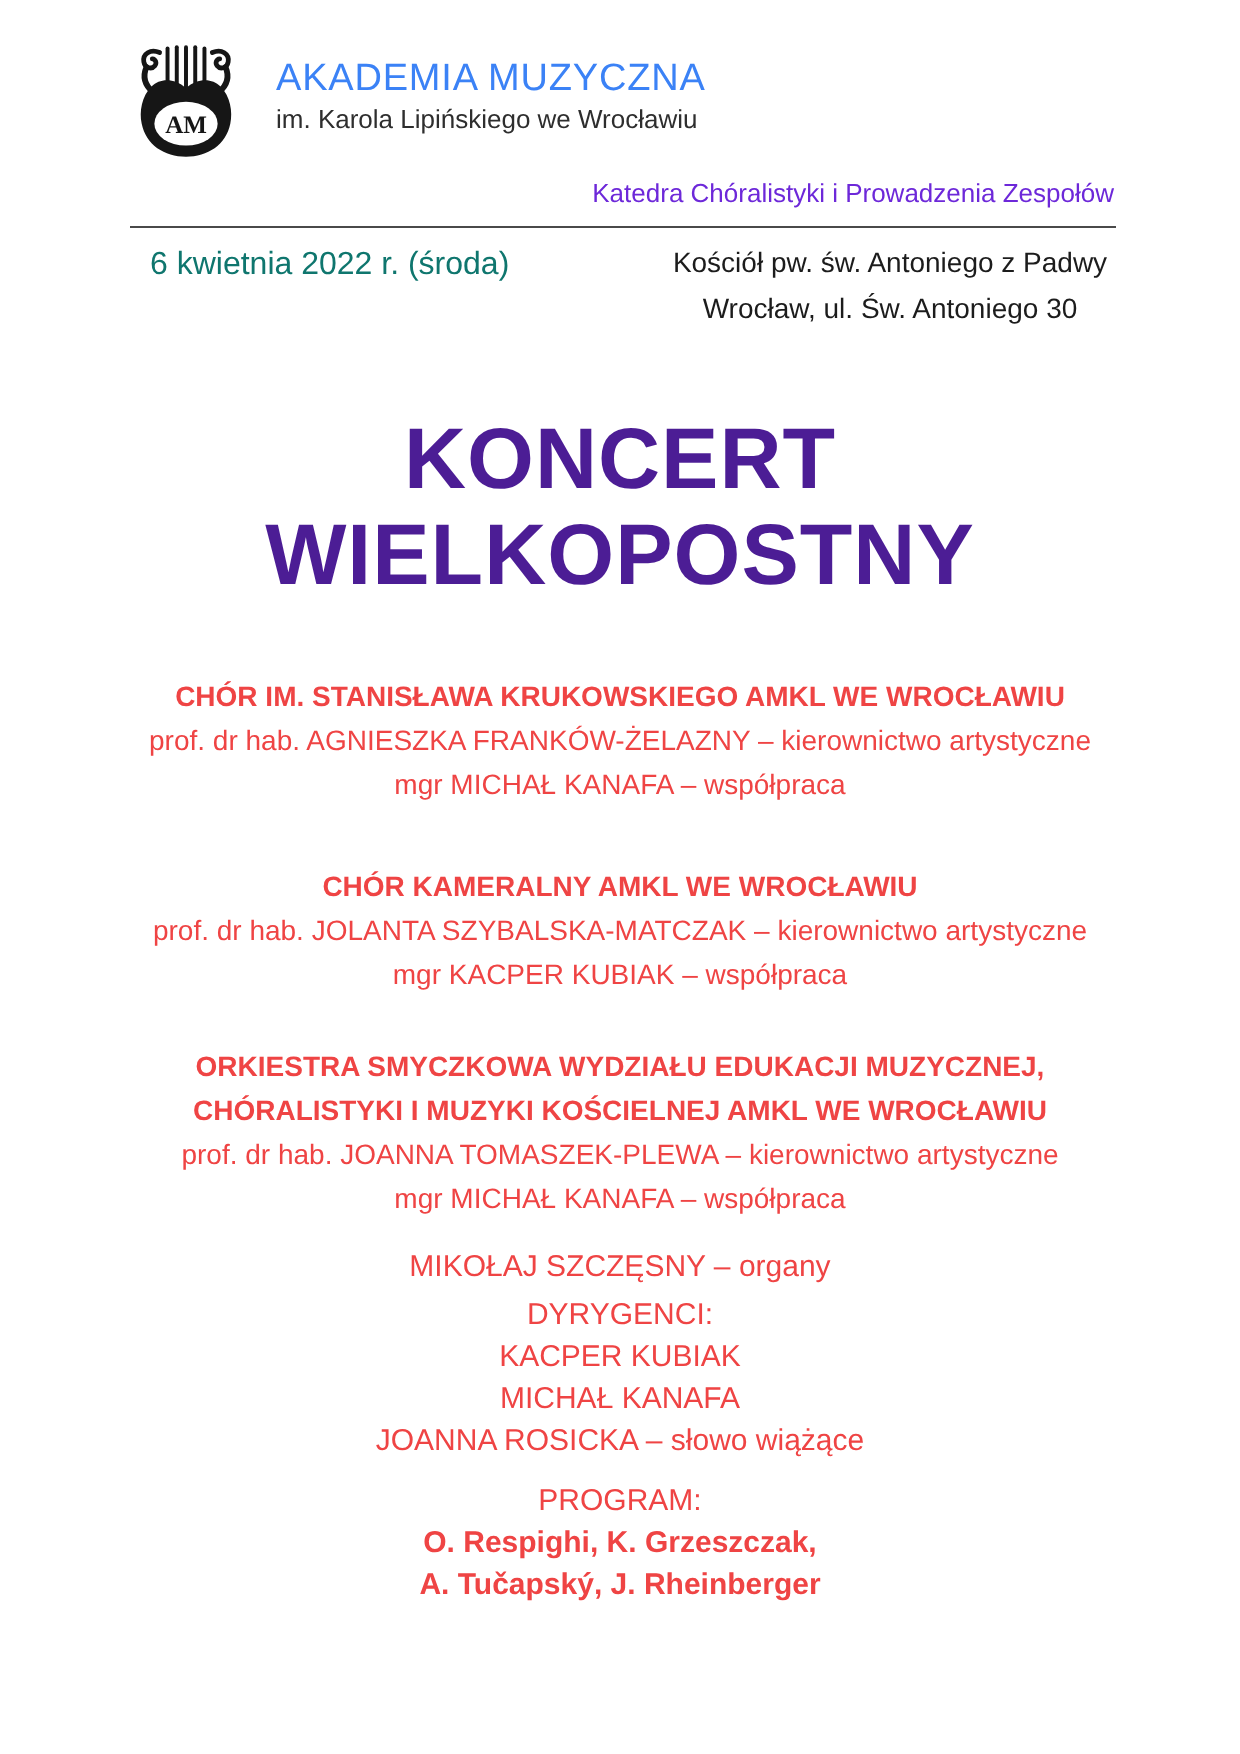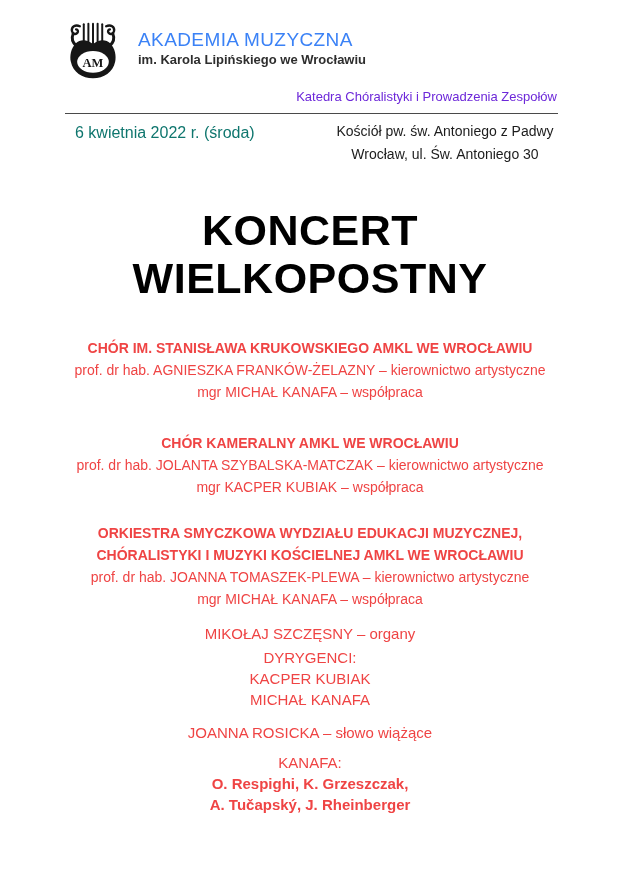--- a/index.html
+++ b/index.html
@@ -39,21 +39,20 @@
     letter-spacing: 0.4px;
     color: #3b82f6;
     line-height: 23px;
     white-space: nowrap;
   }
   .brand-sub {
     font-size: 13px;
     color: #2e2e2e;
     line-height: 17px;
     white-space: nowrap;
-    font-weight: bold;
   }
   .department {
     position: absolute;
     right: 63px;
     top: 89px;
     font-size: 13px;
     color: #6d28d9;
     white-space: nowrap;
   }
   .rule {
@@ -87,21 +86,21 @@
     position: absolute;
     left: 0;
     right: 0;
     top: 206px;
     text-align: center;
   }
   .title {
     font-size: 43px;
     line-height: 48px;
     font-weight: bold;
-    color: #000000;
+    color: #4c1d95;
     letter-spacing: 0.5px;
   }
   .ensemble, .group {
     font-size: 14px;
     line-height: 22px;
     color: #ef4444;
   }
   .ensemble .name {
     font-weight: bold;
     font-size: 14px;
@@ -113,21 +112,21 @@
     margin-top: 13px;
     font-size: 15px;
     line-height: 22px;
   }
   .conductors {
     margin-top: 2px;
     font-size: 15px;
     line-height: 21px;
   }
   .narrator {
-    margin-top: 12px;
+    margin-top: 0;
     font-size: 15px;
     line-height: 22px;
   }
   .program {
     margin-top: 8px;
     font-size: 15px;
     line-height: 21px;
   }
   .program .composers {
     font-weight: bold;
@@ -208,19 +207,19 @@
 
     <div class="conductors group">
       <div>DYRYGENCI:</div>
       <div>KACPER KUBIAK</div>
       <div>MICHAŁ KANAFA</div>
     </div>
 
     <div class="narrator group">JOANNA ROSICKA – słowo wiążące</div>
 
     <div class="program group">
-      <div>KANAFA:</div>
+      <div>PROGRAM:</div>
       <div class="composers">O. Respighi, K. Grzeszczak,</div>
       <div class="composers">A. Tučapský, J. Rheinberger</div>
     </div>
 
   </div>
 </div>
 
 </body></html>

